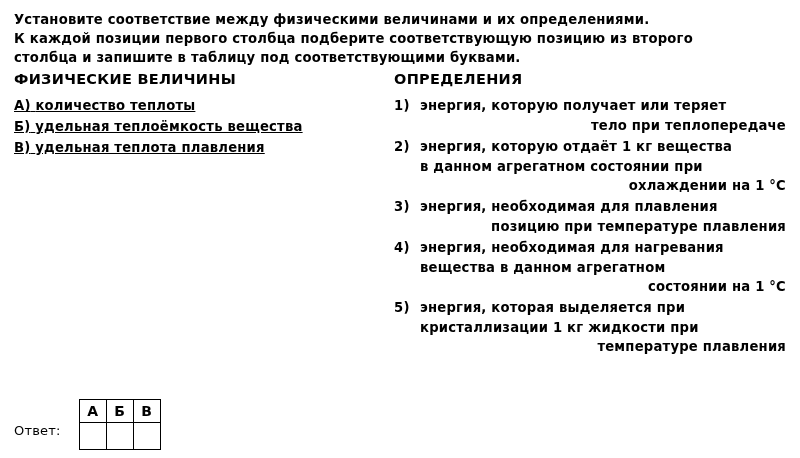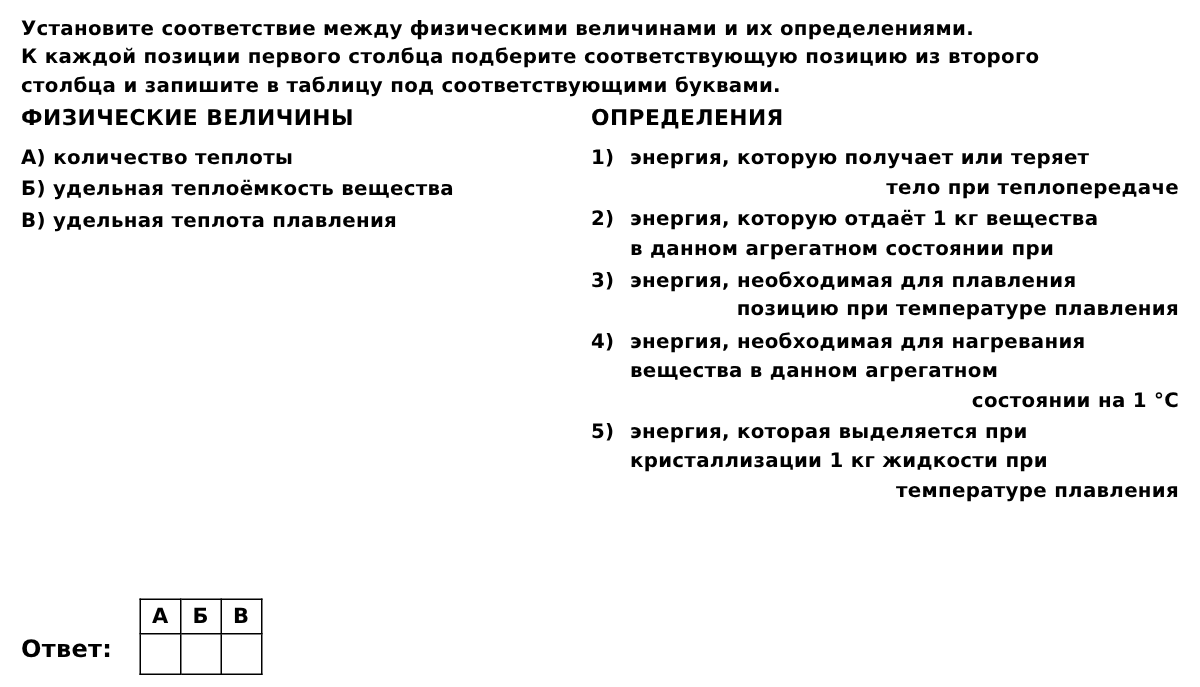--- a/index.html
+++ b/index.html
@@ -48,20 +48,21 @@
     font-weight: 700;
     letter-spacing: 0.3px;
     margin-bottom: 9px;
   }
   .item {
     font-size: 13.2px;
     font-weight: 600;
     letter-spacing: 0.2px;
     line-height: 1.5;
     margin-bottom: 1px;
+    text-decoration: underline;
   }
   .num-item {
     display: flex;
     font-size: 13.2px;
     font-weight: 700;
     letter-spacing: 0.2px;
     line-height: 1.47;
     margin-bottom: 2px;
   }
   .num-item .marker {
@@ -77,22 +78,22 @@
     text-align: right;
   }
   .answer-row {
     position: absolute;
     left: 14px;
     bottom: 8px;
     display: flex;
     align-items: flex-start;
   }
   .answer-label {
-    font-size: 16px;
-    font-weight: 700;
+    font-size: 13px;
+    font-weight: 400;
     letter-spacing: 0.2px;
     padding-top: 24px;
     padding-right: 8px;
   }
   table.answer-table {
     border-collapse: collapse;
     margin-left: 10px;
   }
   table.answer-table td {
     border: 1.5px solid #000;
@@ -149,20 +150,21 @@
           <div>энергия, которую получает или теряет</div>
           <div class="lastline">тело при теплопередаче</div>
         </div>
       </div>
 
       <div class="num-item">
         <div class="marker">2)</div>
         <div class="body">
           <div>энергия, которую отдаёт 1 кг вещества</div>
           <div>в данном агрегатном состоянии при</div>
+          <div class="lastline">охлаждении на 1 °С</div>
         </div>
       </div>
 
       <div class="num-item">
         <div class="marker">3)</div>
         <div class="body">
           <div>энергия, необходимая для плавления</div>
           <div class="lastline">позицию при температуре плавления</div>
         </div>
       </div>

